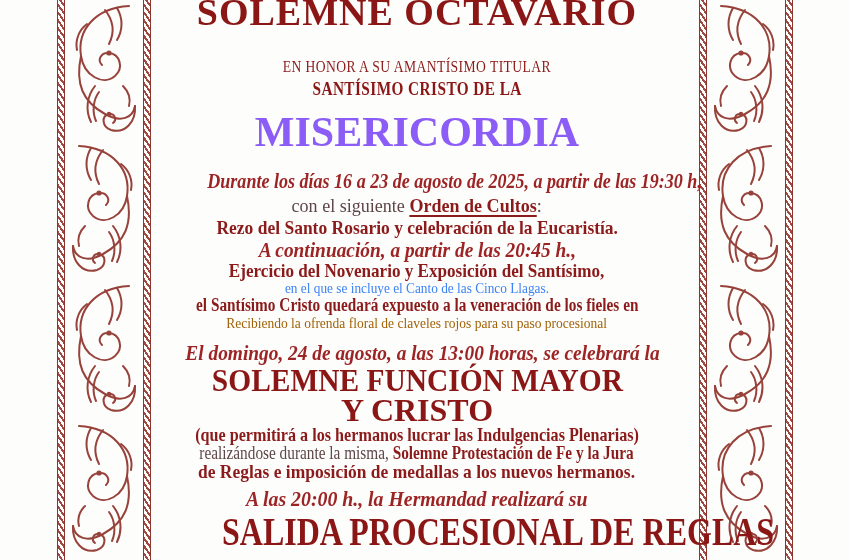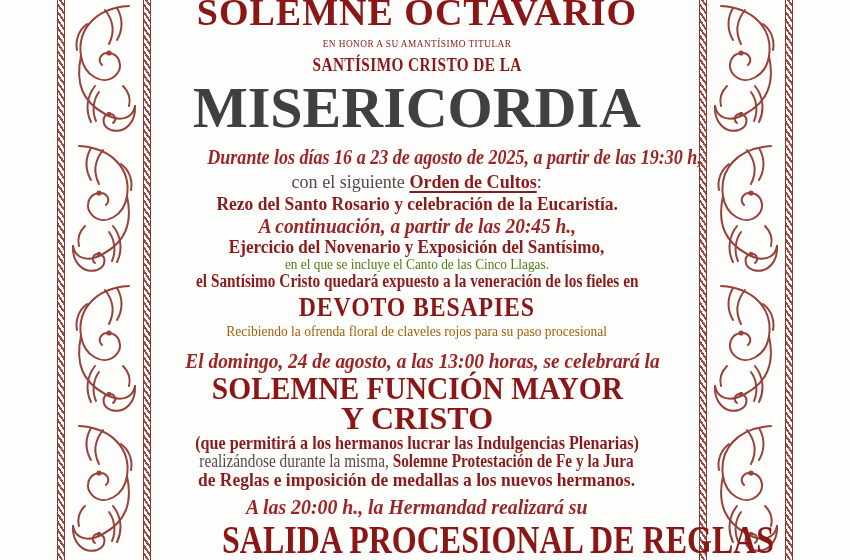--- a/index.html
+++ b/index.html
@@ -21,34 +21,34 @@
   
   .content{
     position:absolute;left:153px;width:528px;top:0;
     text-align:center;color:#8b1a1a;
   }
   .l{text-align:center;white-space:nowrap;}
   .fit{display:inline-block;white-space:nowrap;transform:scaleX(var(--sx,1));transform-origin:50% 50%;}
   .sx80{--sx:.80}.sx82{--sx:.82}.sx85{--sx:.85}.sx88{--sx:.88}
   .sx90{--sx:.90}.sx92{--sx:.92}.sx95{--sx:.95}
   .h1{font-size:38px;font-weight:bold;letter-spacing:1px;line-height:42px;margin-top:-9px;color:#8b1616;}
-  .sub{font-size:11px;line-height:20px;letter-spacing:.5px;color:#8b1a1a;}
+  .sub{font-size:16px;line-height:20px;letter-spacing:.5px;color:#8b1a1a;margin-top:24px;}
   .sub2{font-size:18px;font-weight:bold;line-height:25px;letter-spacing:.5px;color:#8b1616;}
-  .title{font-size:58px;font-weight:bold;line-height:60px;color:#404040;}
+  .title{font-size:42px;font-weight:bold;line-height:60px;color:#8b5cf6;}
   .uhead{
     font-size:22px;font-weight:bold;font-style:italic;color:#9d2424;
     text-decoration:underline;text-decoration-thickness:2px;text-underline-offset:3px;
   }
   .lh26{line-height:26px}.lh24{line-height:24px}.lh23{line-height:23px}
   .bold{font-size:19px;font-weight:bold;color:#8b1a1a;}
   .bold18{font-size:18px;font-weight:bold;color:#8b1a1a;}
   .muted{color:#5d4646;font-weight:normal;}
   .orden-line{font-size:19px;line-height:23px;}
   .orden-strong{font-weight:bold;color:#8b1a1a;text-decoration:underline;text-decoration-thickness:2px;text-underline-offset:3px;}
-  .small{font-size:14px;line-height:15px;color:#4d7c0f;text-decoration:underline;}
+  .small{font-size:14px;line-height:15px;color:#3b82f6;text-decoration:underline;}
   .big2{font-size:28px;font-weight:bold;letter-spacing:1px;line-height:32px;color:#8b1616;}
   .inote{font-size:15px;line-height:17px;color:#a16207;}
   .big3{font-size:32px;font-weight:bold;color:#8b1616;}
   .mixed{font-size:18px;line-height:19px;}
   .salida{font-size:40px;font-weight:bold;line-height:42px;color:#8b1616;}
   .mt6{margin-top:6px}.mt8{margin-top:8px}.mt9{margin-top:9px}
 </style>
 </head>
 <body>
 
@@ -127,23 +127,20 @@
   <div class="l bold" style="line-height:21px">
     <span class="fit sx90">Ejercicio del Novenario y Exposición del Santísimo,</span>
   </div>
   <div class="l small">
     <span class="fit sx95">en el que se incluye el Canto de las Cinco Llagas.</span>
   </div>
 
   <div class="l bold18" style="line-height:19px">
     <span class="fit sx85">el Santísimo Cristo quedará expuesto a la veneración de los fieles en</span>
   </div>
-  <div class="l big2">
-    <span class="fit sx85">DEVOTO BESAPIES</span>
-  </div>
   <div class="l inote">
     <span class="fit sx90">Recibiendo la ofrenda floral de claveles rojos para su paso procesional</span>
   </div>
 
   <div class="l uhead lh24 mt9">
     <span class="fit sx88">El domingo, 24 de agosto, a las 13:00 horas, se celebrará la</span>
   </div>
   <div class="l big3" style="line-height:31px">
     <span class="fit sx92">SOLEMNE FUNCIÓN MAYOR</span>
   </div>

